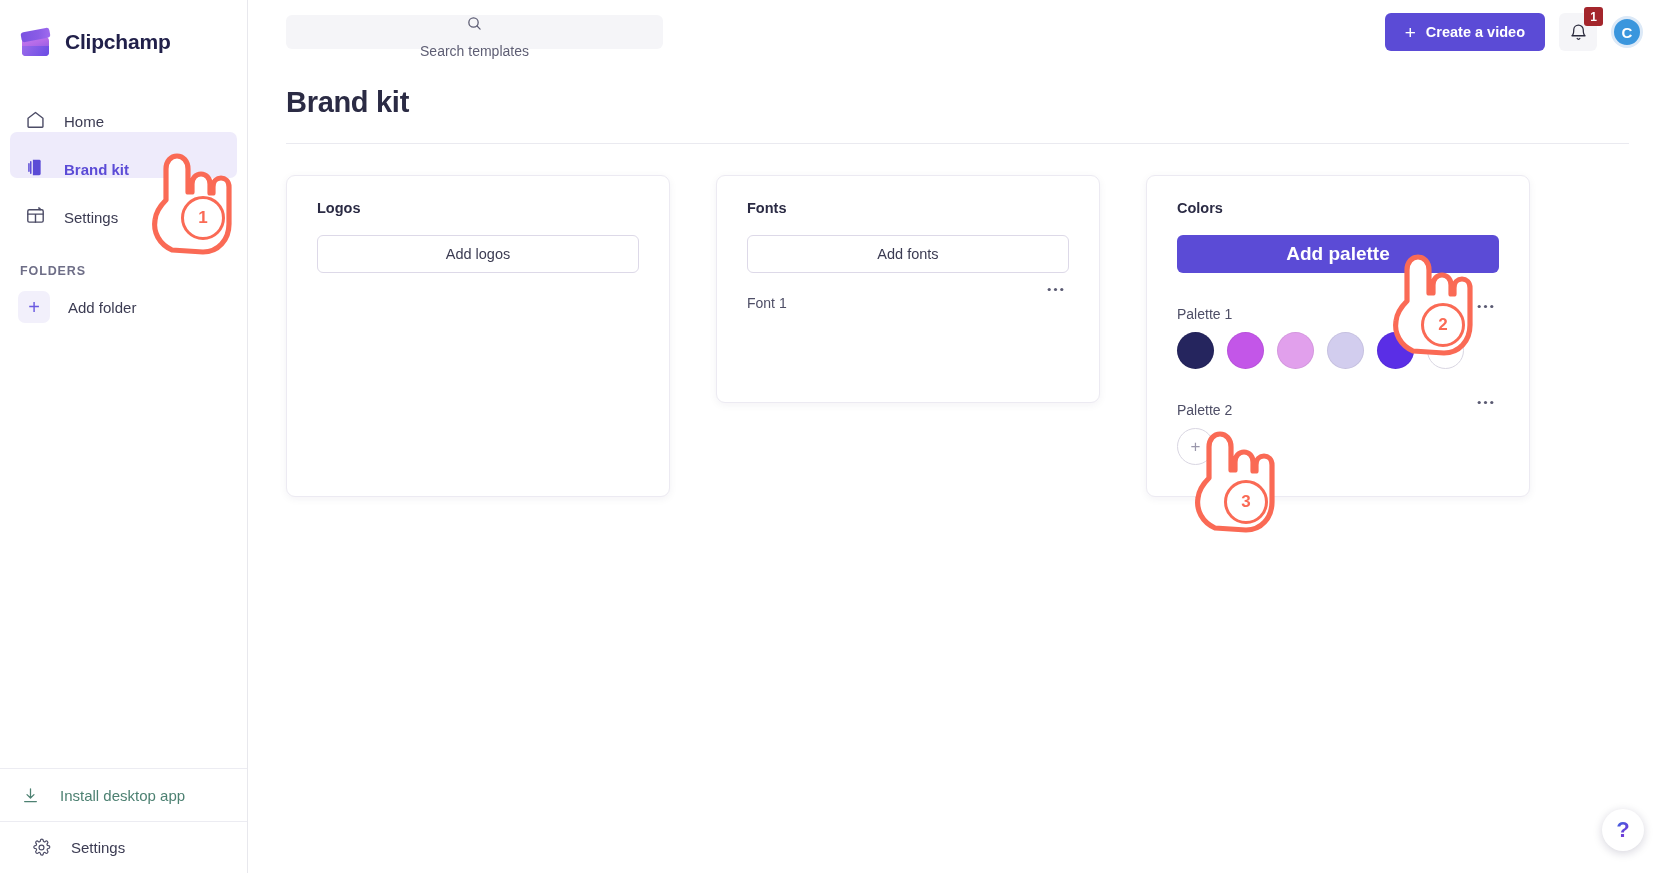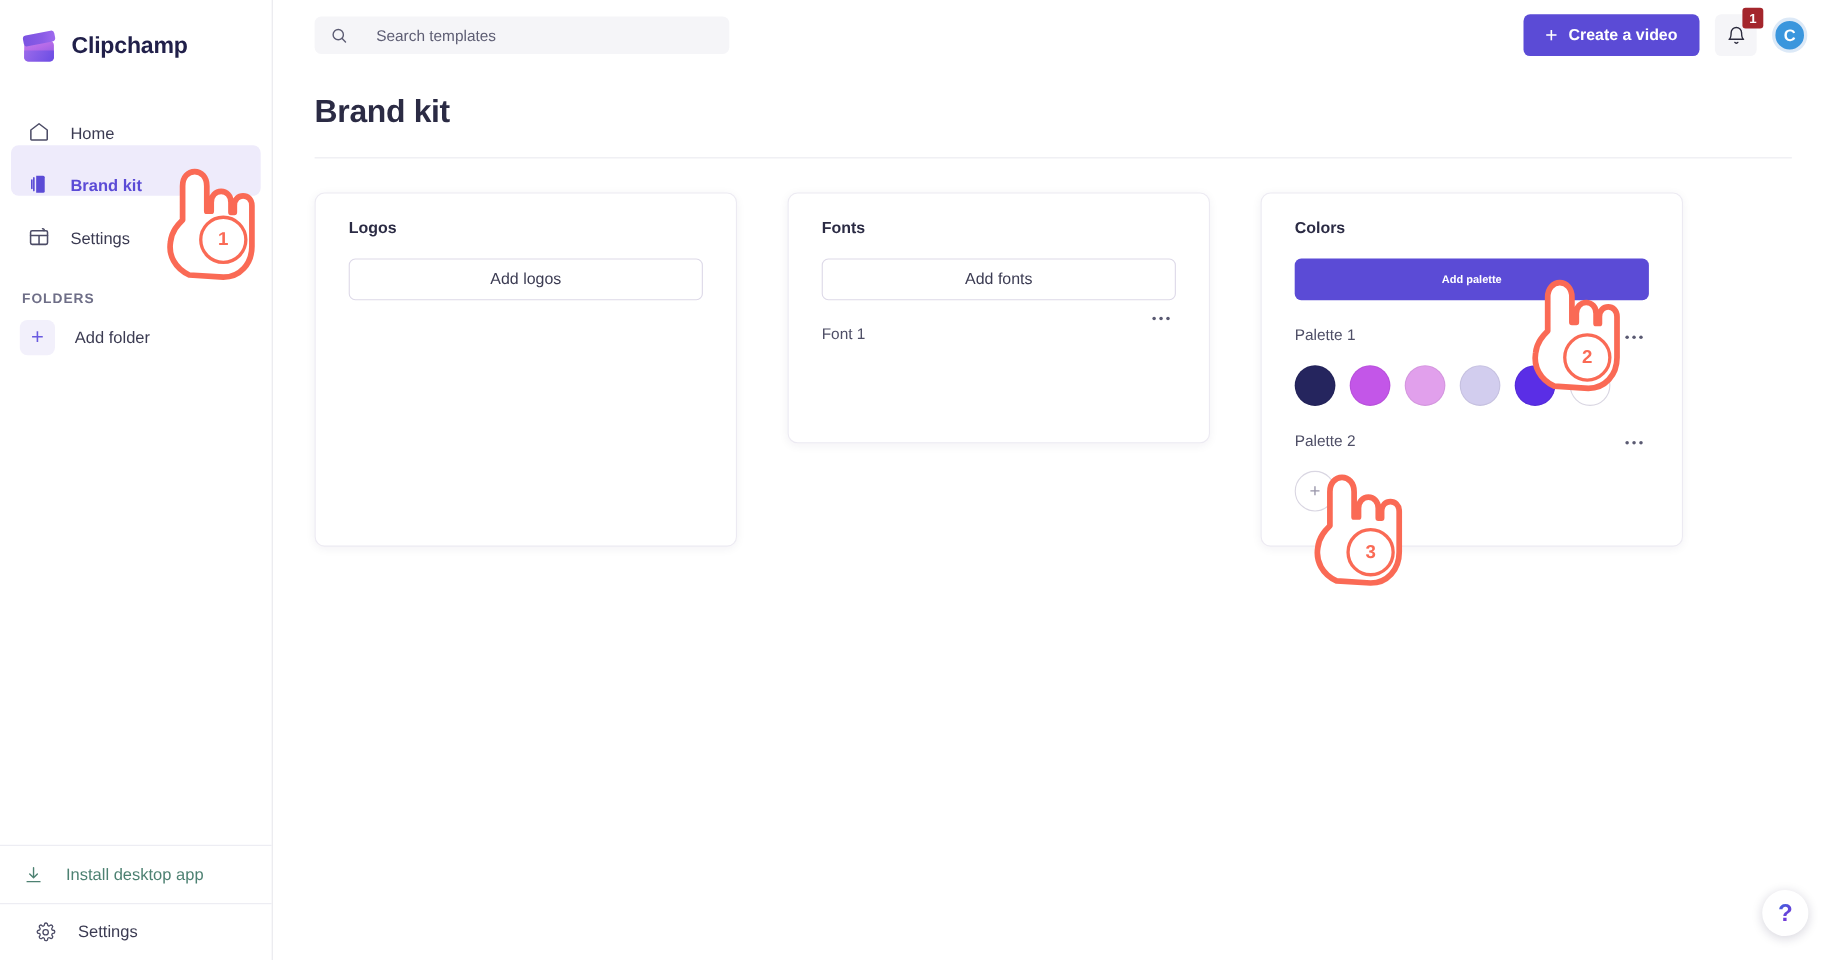--- a/index.html
+++ b/index.html
@@ -95,21 +95,21 @@
     flex: 1; height: 873px; position: relative;
     background: #ffffff; overflow: hidden;
   }
   .topbar {
     height: 64px; display: flex; align-items: center;
     padding: 0 24px 0 38px; gap: 16px;
   }
   .search {
     width: 377px; height: 34px; border-radius: 6px;
     background: #f5f5f8; display: flex; align-items: center;
-    gap: 25px; padding: 0 14px; cursor: text;
+    gap: 11px; padding: 0 14px; cursor: text; flex-direction: column;
   }
   .search .ico { color: #5c5c73; display:flex; }
   .search-text { font-size: 14px; color: #5e5e74; }
   .top-right { margin-left: auto; display: flex; align-items: center; gap: 14px; }
   .create-btn {
     height: 38px; background: #5b4bd6; color: #fff;
     border: none; border-radius: 6px; padding: 0 20px;
     font-size: 14.5px; font-weight: 600; cursor: pointer;
     display: flex; align-items: center; gap: 10px;
     font-family: "Liberation Sans", sans-serif;
@@ -152,21 +152,21 @@
   .card-title {
     font-size: 14.5px; font-weight: 700; color: #2b2b44; margin-bottom: 19px;
   }
   .ghost-btn {
     width: 100%; height: 38px; border: 1px solid #ddd9e8; border-radius: 6px;
     background: #fff; font-size: 14.5px; color: #3b3b52; cursor: pointer;
     font-family: "Liberation Sans", sans-serif; font-weight: 400;
   }
   .primary-btn {
     width: 100%; height: 38px; border: none; border-radius: 6px;
-    background: #5b4bd6; color: #fff; font-size: 10px; font-weight: 600;
+    background: #5b4bd6; color: #fff; font-size: 19px; font-weight: 600;
     cursor: pointer; font-family: "Liberation Sans", sans-serif;
   }
 
   
   .logo-thumb { margin-top: 24px; width: 152px; }
   .thumb-img {
     width: 152px; height: 152px; border-radius: 4px; position: relative;
     overflow: hidden;
     background-image:
       linear-gradient(45deg,#e6e6ec 25%,transparent 25%,transparent 75%,#e6e6ec 75%),
@@ -203,21 +203,21 @@
   }
   .select {
     margin-top: 9px; width: 100%; height: 41px; border: 1px solid #ddd9e8;
     border-radius: 6px; display: flex; align-items: center;
     padding: 0 13px; cursor: pointer; background: #fff;
   }
   .select-val { font-size: 18px; color: #2f2f46; }
   .select .chev { margin-left: auto; color: #3b3b52; display: flex; }
 
   
-  .pal-row { display: flex; align-items: flex-start; margin-top: 23px; }
+  .pal-row { display: flex; align-items: flex-end; margin-top: 23px; }
   .pal-label { font-size: 14px; color: #4e4e66; }
   .swatches { display: flex; gap: 13px; margin-top: 10px; align-items: center; }
   .sw { width: 37px; height: 37px; border-radius: 50%; cursor: pointer; }
   .sw.ring { box-shadow: inset 0 0 0 1px rgba(0,0,0,0.06); }
   .sw-add {
     width: 37px; height: 37px; border-radius: 50%;
     border: 1px solid #d9d6e2; background: #fff;
     display: flex; align-items: center; justify-content: center;
     color: #9a97ab; font-size: 17px; font-weight: 300; cursor: pointer;
     line-height: 1;

